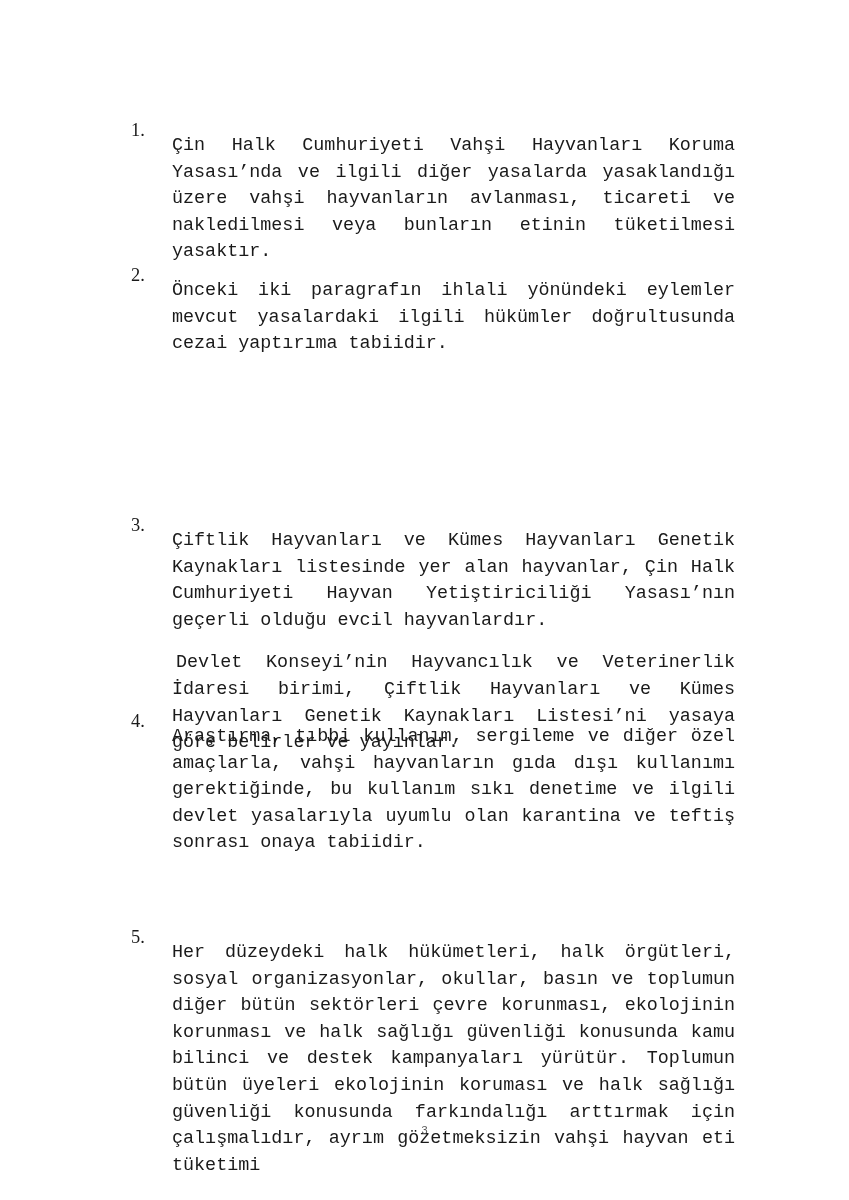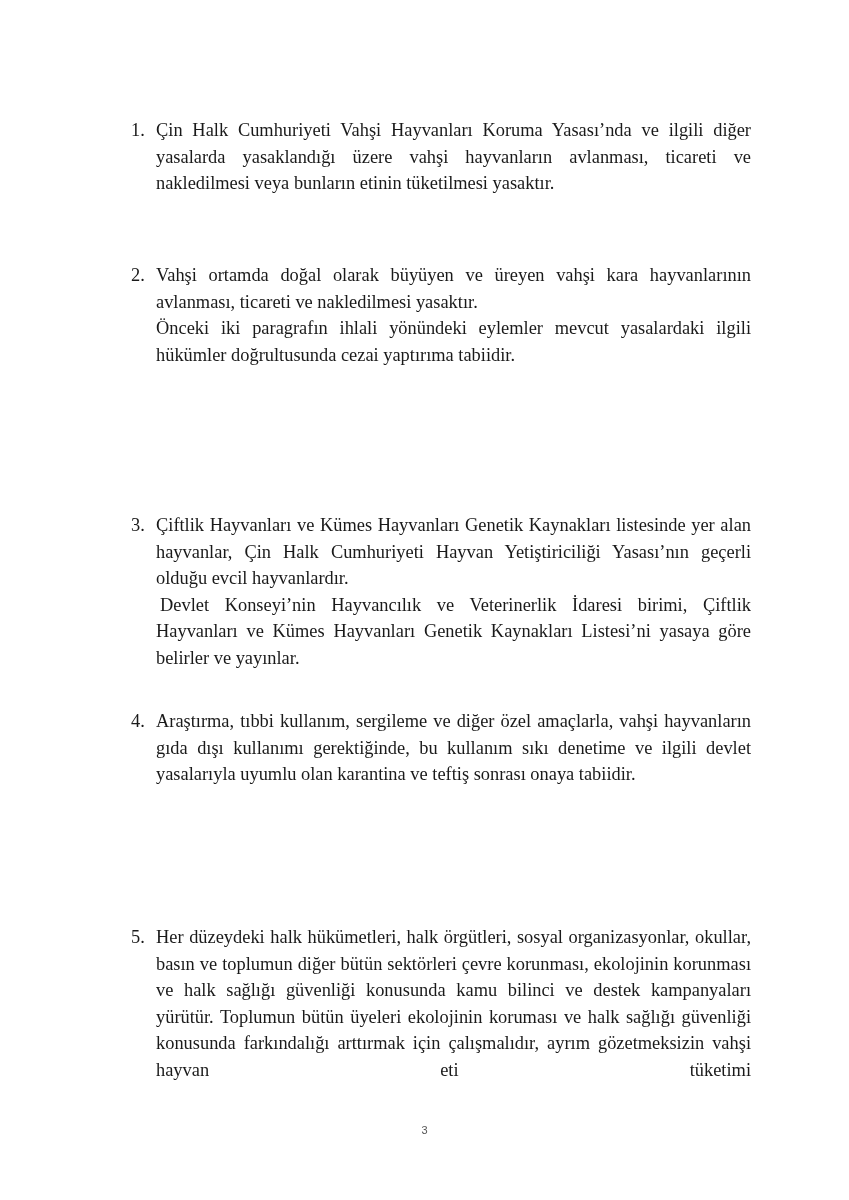--- a/index.html
+++ b/index.html
@@ -34,21 +34,22 @@
     top: 0;
     width: 25px;
   }
   .item .body {
     margin-left: 25px;
     width: 595px;
   }
   .item .para {
     text-align: justify;
     text-align-last: left;
-    margin: 0;
+    margin: 16px;
+    font-family: Liberation Mono, monospace;
   }
   .item .para.force-justify {
     text-align-last: justify;
   }
   .item .para.indent1 {
     text-indent: 4px;
   }
   .footer {
     position: absolute;
     left: 0;
@@ -68,21 +69,20 @@
   <div class="item" style="top:117px;">
     <span class="num">1.</span>
     <div class="body">
       <p class="para">Çin Halk Cumhuriyeti Vahşi Hayvanları Koruma Yasası’nda ve ilgili diğer yasalarda yasaklandığı üzere vahşi hayvanların avlanması, ticareti ve nakledilmesi veya bunların etinin tüketilmesi yasaktır.</p>
     </div>
   </div>
 
   <div class="item" style="top:262px;">
     <span class="num">2.</span>
     <div class="body">
-      <p class="para">Vahşi ortamda doğal olarak büyüyen ve üreyen vahşi kara hayvanlarının avlanması, ticareti ve nakledilmesi yasaktır.</p>
       <p class="para">Önceki iki paragrafın ihlali yönündeki eylemler mevcut yasalardaki ilgili hükümler doğrultusunda cezai yaptırıma tabiidir.</p>
     </div>
   </div>
 
   <div class="item" style="top:512px;">
     <span class="num">3.</span>
     <div class="body">
       <p class="para">Çiftlik Hayvanları ve Kümes Hayvanları Genetik Kaynakları listesinde yer alan hayvanlar, Çin Halk Cumhuriyeti Hayvan Yetiştiriciliği Yasası’nın geçerli olduğu evcil hayvanlardır.</p>
       <p class="para indent1">Devlet Konseyi’nin Hayvancılık ve Veterinerlik İdaresi birimi, Çiftlik Hayvanları ve Kümes Hayvanları Genetik Kaynakları Listesi’ni yasaya göre belirler ve yayınlar.</p>
     </div>

